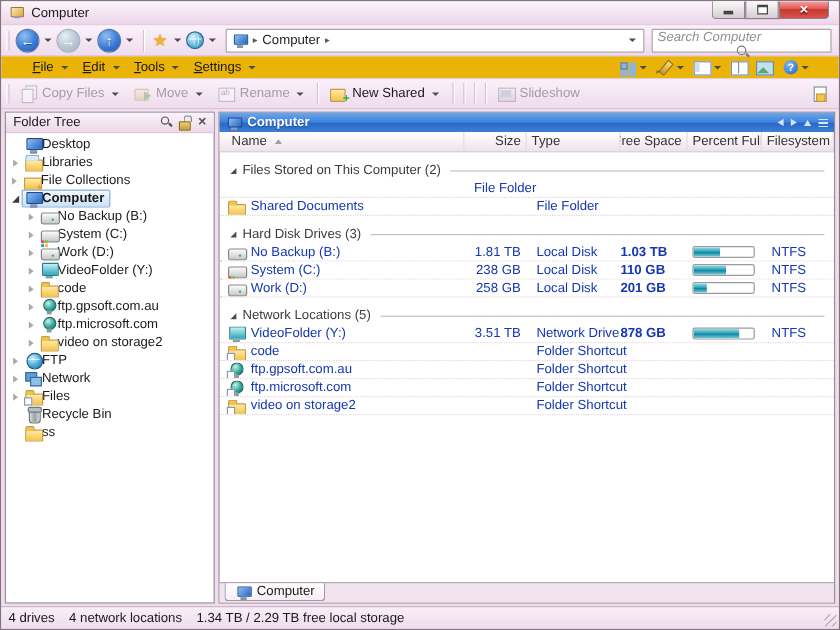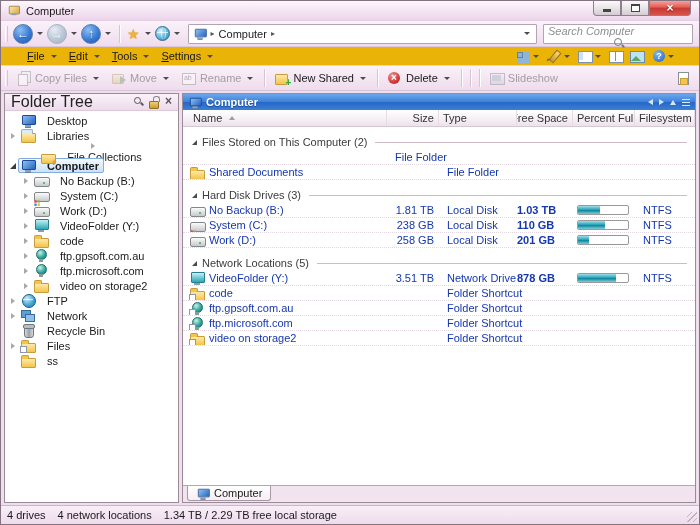--- a/index.html
+++ b/index.html
@@ -98,34 +98,34 @@
   .ti-slideshow::before{ content:""; position:absolute; left:1px; top:2px; width:13px; height:10px; background:linear-gradient(#eef2f6,#c3ccd4); border:1px solid #808890;}
   .ti-slideshow::after{ content:""; position:absolute; left:3px; top:4px; width:9px; height:6px; background:#8fb8d8;}
   .ti-note::before{ content:""; position:absolute; left:3px; top:1px; width:9px; height:11px; background:#fff; border:1px solid #8a8f94;}
   .ti-note::after{ content:""; position:absolute; left:5px; bottom:0; width:6px; height:5px; background:#f3c54a; border:1px solid #c69c3e;}
   .tb-tail{ margin-left:auto; }
 
   
   .bodyarea{ flex:1; min-height:0; display:flex; gap:3px; padding:2px 3px; background:#efdeed; }
   .treepanel{ width:175px; flex:none; background:#fff; border:1px solid #9a8b97; display:flex; flex-direction:column; }
   .treeheader{ height:17px; flex:none; display:flex; align-items:center; padding:0 3px 0 6px;
-    background:linear-gradient(#faf2f9,#eddaeb); border-bottom:1px solid #ddc9da; font-size:16px; color:#222;}
+    background:linear-gradient(#faf2f9,#eddaeb); border-bottom:1px solid #ddc9da; font-size:11px; color:#222;}
   .treeheader .sp{ flex:1; }
   .thi{ width:12px; height:12px; position:relative; display:inline-block; margin-left:3px; cursor:pointer;}
   .thi-search::before{ content:""; position:absolute; left:1px; top:1px; width:5px; height:5px; border:1.5px solid #555; border-radius:50%;}
   .thi-search::after{ content:""; position:absolute; left:7px; top:7px; width:4px; height:2px; background:#555; transform:rotate(45deg); border-radius:1px;}
   .thi-unlock::before{ content:""; position:absolute; left:5px; top:0; width:5px; height:5px; border:1.5px solid #8a8a8a; border-bottom:none; border-radius:3px 3px 0 0;}
   .thi-unlock::after{ content:""; position:absolute; left:1px; top:5px; width:8px; height:6px; background:linear-gradient(#f0cf70,#c89d38); border:1px solid #8f7226; border-radius:1px;}
   .thi-close::before{ content:"×"; position:absolute; left:2px; top:-2px; font-size:12px; font-weight:bold; color:#555;}
   .treebody{ flex:1; overflow:hidden; padding-top:2px; }
   .trow{ height:15px; display:flex; align-items:center; font-size:11px; color:#1a1a1a; cursor:pointer; }
   .exp{ width:10px; flex:none; display:flex; justify-content:center; }
   .exp.collapsed::before{ content:""; width:0; height:0; border-top:3px solid transparent; border-bottom:3px solid transparent; border-left:4px solid #a8a8a8;}
   .exp.expanded::before{ content:""; width:0; height:0; border-left:6px solid transparent; border-bottom:6px solid #3c3c3c;}
-  .tlbox{ display:flex; align-items:center; gap:12px; padding:0 4px 0 2px; height:15px; border:1px solid transparent; border-radius:2px;}
+  .tlbox{ display:flex; gap:0; padding:0 4px 0 2px; height:15px; border:1px solid transparent; border-radius:2px;}
   .tlbox.sel{ background:linear-gradient(#f2f8fe,#cbe2f8); border-color:#84acdd; font-weight:bold;}
 
   .filepanel{ flex:1; min-width:0; background:#fff; border:1px solid #9a8b97; display:flex; flex-direction:column; }
   .fpheader{ height:16px; flex:none; display:flex; align-items:center; padding:0 5px; gap:4px;
     background:linear-gradient(#6ba7ec,#3c80da 50%,#2767c8 52%,#3e7fd2); color:#fff; font-size:11px; font-weight:bold; text-shadow:0 1px 1px #1a4a94;}
   .fp-right{ margin-left:auto; display:flex; align-items:center; }
   .pa{ display:inline-block; margin-left:6px; cursor:pointer; }
   .pa-left{ width:0; height:0; border-top:3px solid transparent; border-bottom:3px solid transparent; border-right:5px solid #d4e6fa;}
   .pa-right{ width:0; height:0; border-top:3px solid transparent; border-bottom:3px solid transparent; border-left:5px solid #d4e6fa;}
   .pa-up{ width:0; height:0; border-left:3px solid transparent; border-right:3px solid transparent; border-bottom:5px solid #d4e6fa;}
@@ -316,25 +316,20 @@
         <span class="lbl">Rename</span>
         <i class="caret"></i>
       </div>
       <span class="vsep"></span>
       <div class="tb-btn">
         <span class="ti ti-new-folder"></span>
         <span class="lbl">New Shared</span>
         <i class="caret"></i>
       </div>
       <span class="vsep"></span>
-      <div class="tb-btn">
-        <span class="ti ti-delete"></span>
-        <span class="lbl">Delete</span>
-        <i class="caret"></i>
-      </div>
       <span class="vsep"></span>
       <span class="vsep"></span>
       <span class="vsep"></span>
       <div class="tb-btn disabled">
         <span class="ti ti-slideshow"></span>
         <span class="lbl">Slideshow</span>
       </div>
       <div class="tb-btn tb-tail">
         <span class="ti ti-note"></span>
       </div>
@@ -357,21 +352,21 @@
               <span>Desktop</span>
             </div>
           </div>
           <div class="trow" style="padding-left: 3px;">
             <span class="exp collapsed"></span>
             <div class="tlbox">
               <span class="mi ic-libraries"></span>
               <span>Libraries</span>
             </div>
           </div>
-          <div class="trow" style="padding-left: 2px; flex-direction: column;">
+          <div class="trow" style="padding-left: 2px;">
             <span class="exp collapsed"></span>
             <div class="tlbox">
               <span class="mi ic-collections"></span>
               <span>File Collections</span>
             </div>
           </div>
           <div class="trow" style="padding-left: 3px;">
             <span class="exp expanded"></span>
             <div class="tlbox sel">
               <span class="mi ic-computer"></span>
@@ -442,31 +437,31 @@
             </div>
           </div>
           <div class="trow" style="padding-left: 3px;">
             <span class="exp collapsed"></span>
             <div class="tlbox">
               <span class="mi ic-network"></span>
               <span>Network</span>
             </div>
           </div>
           <div class="trow" style="padding-left: 3px;">
+            <span class="exp collapsed"></span>
+            <div class="tlbox">
+              <span class="mi ic-folder"><i class="shortcut-mark"></i></span>
+              <span>Files</span>
+            </div>
+          </div>
+          <div class="trow" style="padding-left: 3px;">
             <span class="exp "></span>
             <div class="tlbox">
               <span class="mi ic-recycle"></span>
               <span>Recycle Bin</span>
-            </div>
-          </div>
-          <div class="trow" style="padding-left: 3px;">
-            <span class="exp collapsed"></span>
-            <div class="tlbox">
-              <span class="mi ic-folder"><i class="shortcut-mark"></i></span>
-              <span>Files</span>
             </div>
           </div>
           <div class="trow" style="padding-left: 3px;">
             <span class="exp "></span>
             <div class="tlbox">
               <span class="mi ic-folder"></span>
               <span>ss</span>
             </div>
           </div>
         </div>

